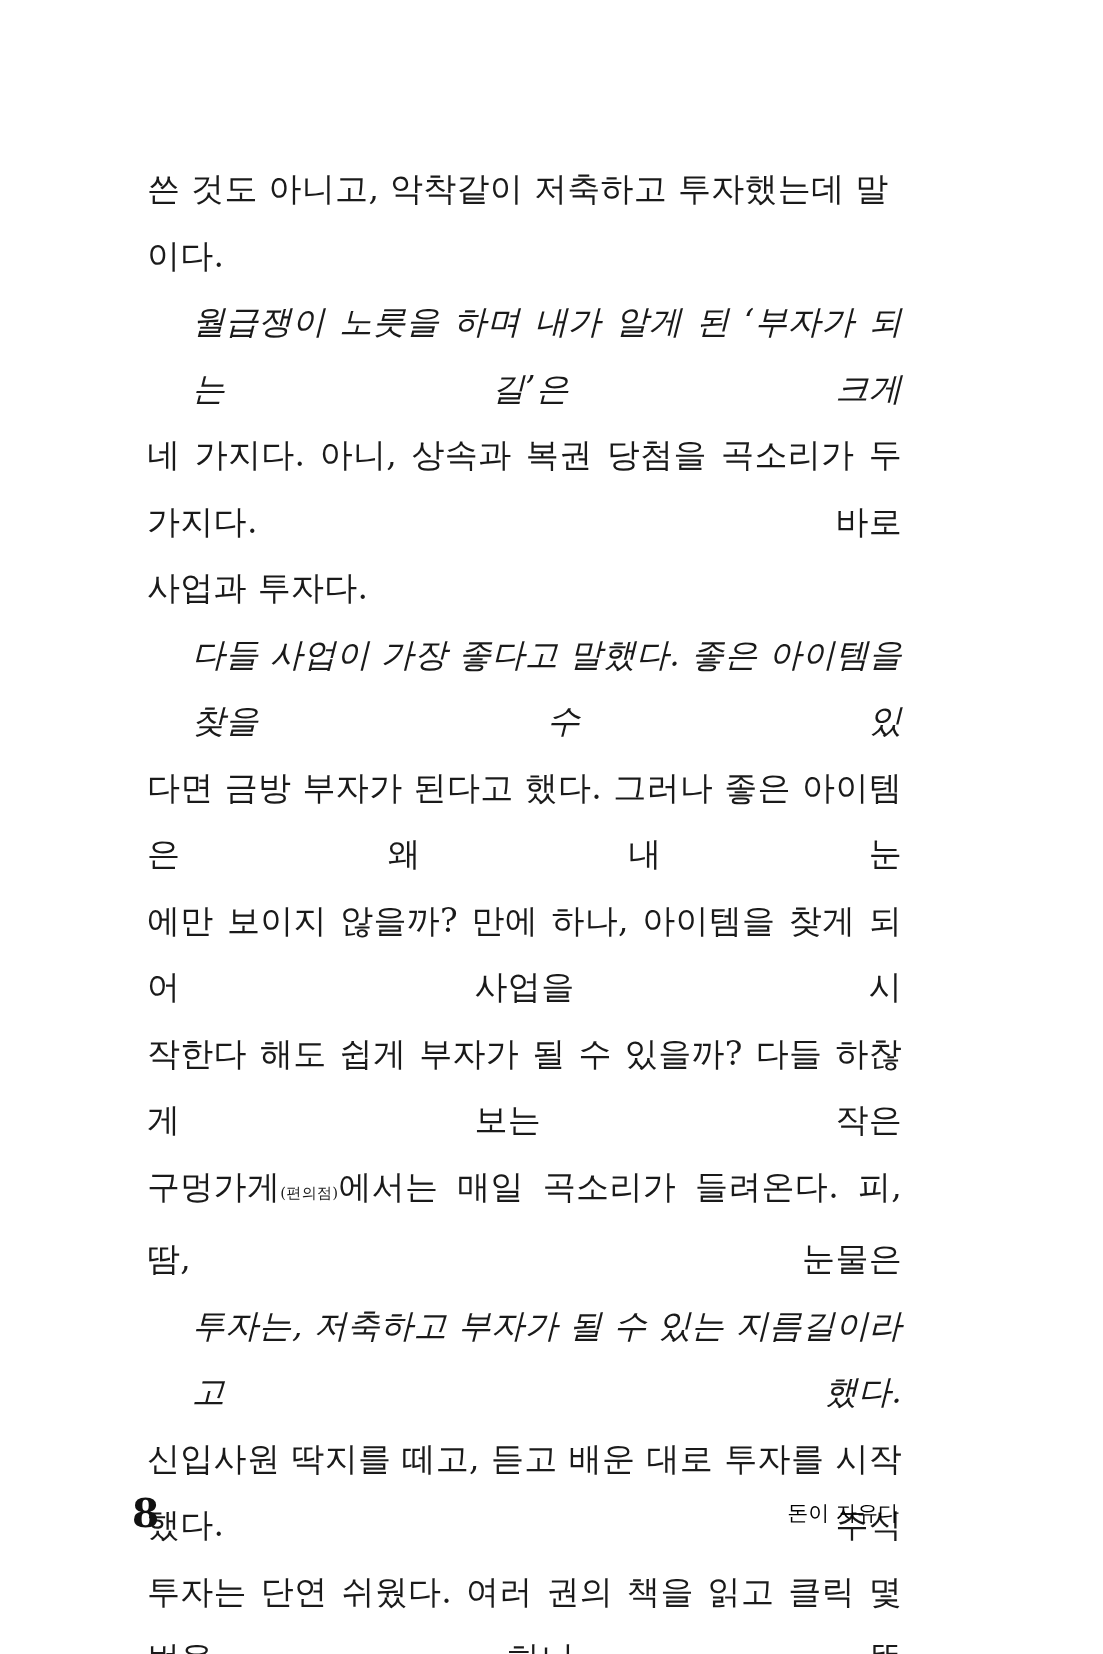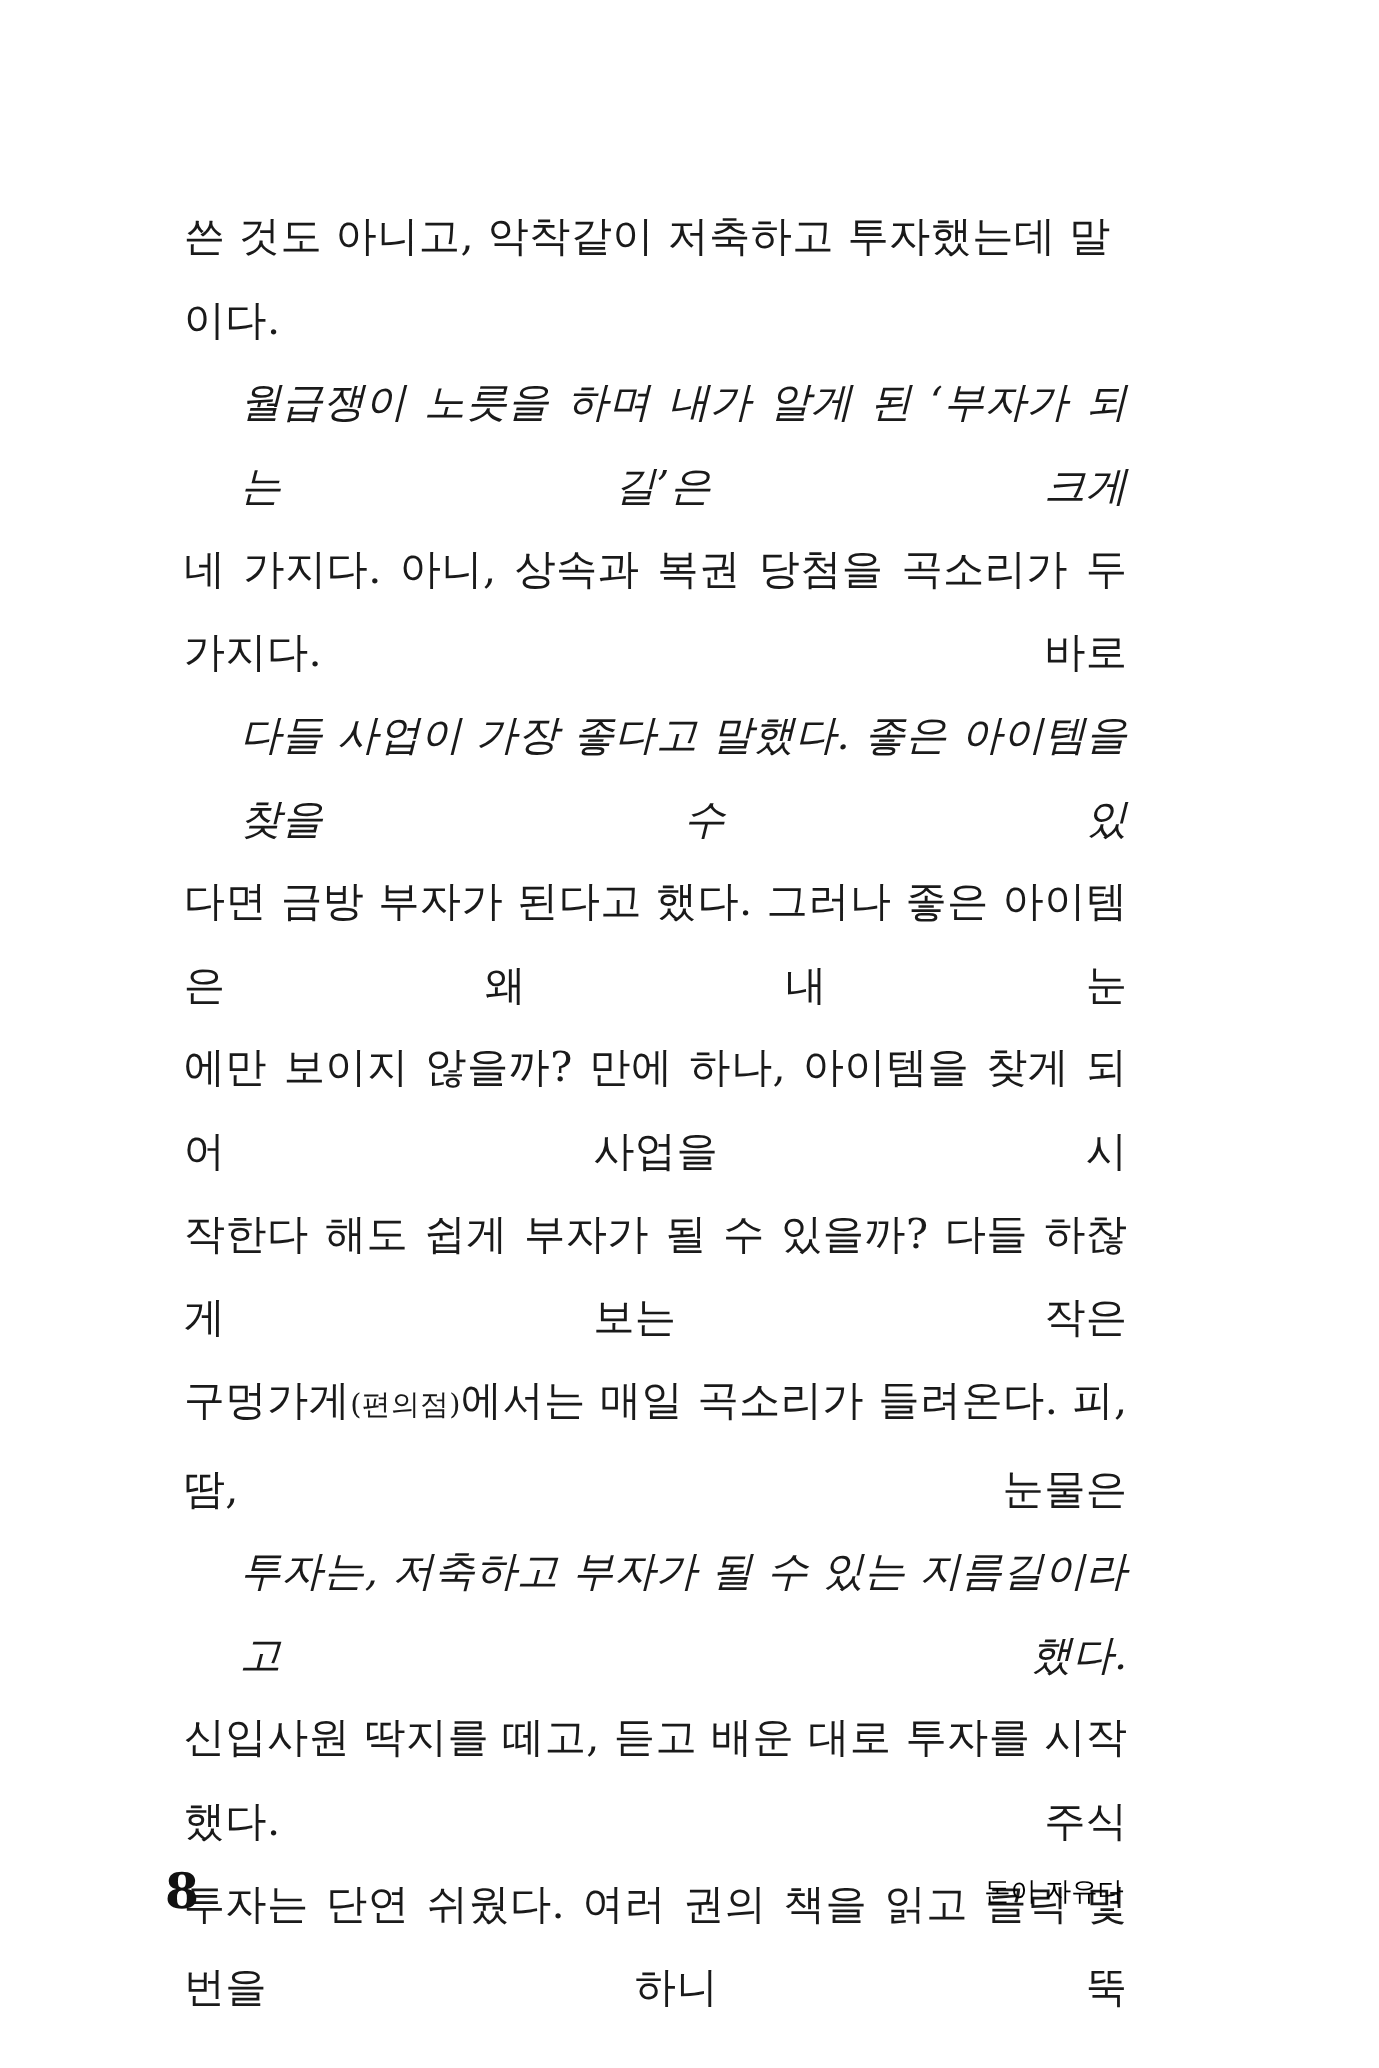--- a/index.html
+++ b/index.html
@@ -23,21 +23,21 @@
     line-height: 66.5px;
     letter-spacing: 0.3px;
   }
   .line { text-align: left; }
   .line.justify {
     text-align: justify;
     text-align-last: justify;
   }
   .line.indent { padding-left: 45px; font-style: italic; }
   .line .small {
-    font-size: 23px;
+    font-size: 15px;
   }
   .footer-pagenum {
     position: absolute;
     left: 132px; top: 1494px;
     font-size: 39px;
     line-height: 39px;
     font-weight: 700;
     color: #111111;
     font-family: "DejaVu Serif", "Liberation Serif", serif;
   }
@@ -51,20 +51,21 @@
   }
 </style>
 </head>
 <body>
 
 <div class="page">
   <div class="text-block">
       <div class="line"><span>쓴 것도 아니고, 악착같이 저축하고 투자했는데 말이다.</span></div>
       <div class="line indent justify"><span>월급쟁이 노릇을 하며 내가 알게 된 ‘부자가 되는 길’은 크게</span></div>
       <div class="line justify"><span>네 가지다. 아니, 상속과 복권 당첨을 곡소리가 두 가지다. 바로</span></div>
+      <div class="line"><span>사업과 투자다.</span></div>
       <div class="line indent justify"><span>다들 사업이 가장 좋다고 말했다. 좋은 아이템을 찾을 수 있</span></div>
       <div class="line justify"><span>다면 금방 부자가 된다고 했다. 그러나 좋은 아이템은 왜 내 눈</span></div>
       <div class="line justify"><span>에만 보이지 않을까? 만에 하나, 아이템을 찾게 되어 사업을 시</span></div>
       <div class="line justify"><span>작한다 해도 쉽게 부자가 될 수 있을까? 다들 하찮게 보는 작은</span></div>
       <div class="line justify"><span>구멍가게</span><span class="small">(편의점)</span><span>에서는 매일 곡소리가 들려온다. 피, 땀, 눈물은</span></div>
       <div class="line indent justify"><span>투자는, 저축하고 부자가 될 수 있는 지름길이라고 했다.</span></div>
       <div class="line justify"><span>신입사원 딱지를 떼고, 듣고 배운 대로 투자를 시작했다. 주식</span></div>
       <div class="line justify"><span>투자는 단연 쉬웠다. 여러 권의 책을 읽고 클릭 몇 번을 하니 뚝</span></div>
     </div>
   <div class="footer-pagenum">8</div>

